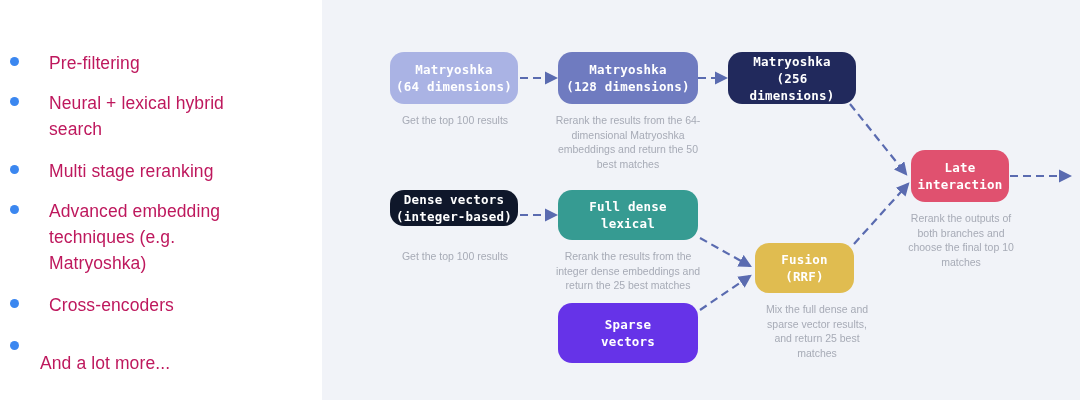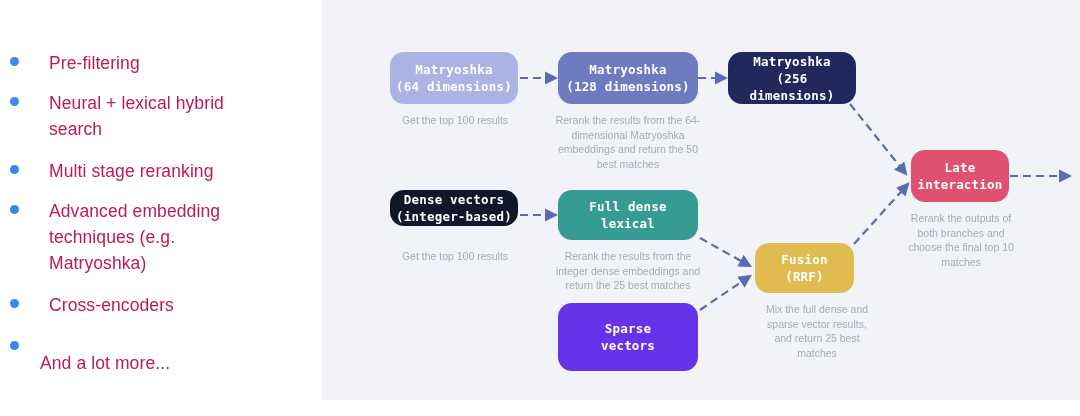--- a/index.html
+++ b/index.html
@@ -157,21 +157,21 @@
 (integer-based)</span>
     </div>
     <div class="caption" style="left:50px;top:249px;width:166px;">Get the top 100 results</div>
 
     <div class="node" style="left:236px;top:190px;width:140px;height:50px;background:#369b92;">
       <span>Full dense
 lexical</span>
     </div>
     <div class="caption" style="left:229px;top:249px;width:154px;text-align:center;">Rerank the results from the integer dense embeddings and return the 25 best matches</div>
 
-    <div class="node" style="left:236px;top:303px;width:140px;height:68px;background:#6633e8;">
+    <div class="node" style="left:236px;top:303px;width:140px;height:60px;background:#6633e8;">
       <span>Sparse
 vectors</span>
     </div>
     <div class="caption" style="left:243px;top:369px;width:126px;margin-top:46px;">Get the top 25 results</div>
 
     <div class="node" style="left:433px;top:243px;width:99px;height:50px;background:#e0bc50;">
       <span>Fusion
 (RRF)</span>
     </div>
     <div class="caption" style="left:427px;top:302px;width:112px;margin-left:12px;">Mix the full dense and sparse vector results, and return 25 best matches</div>

